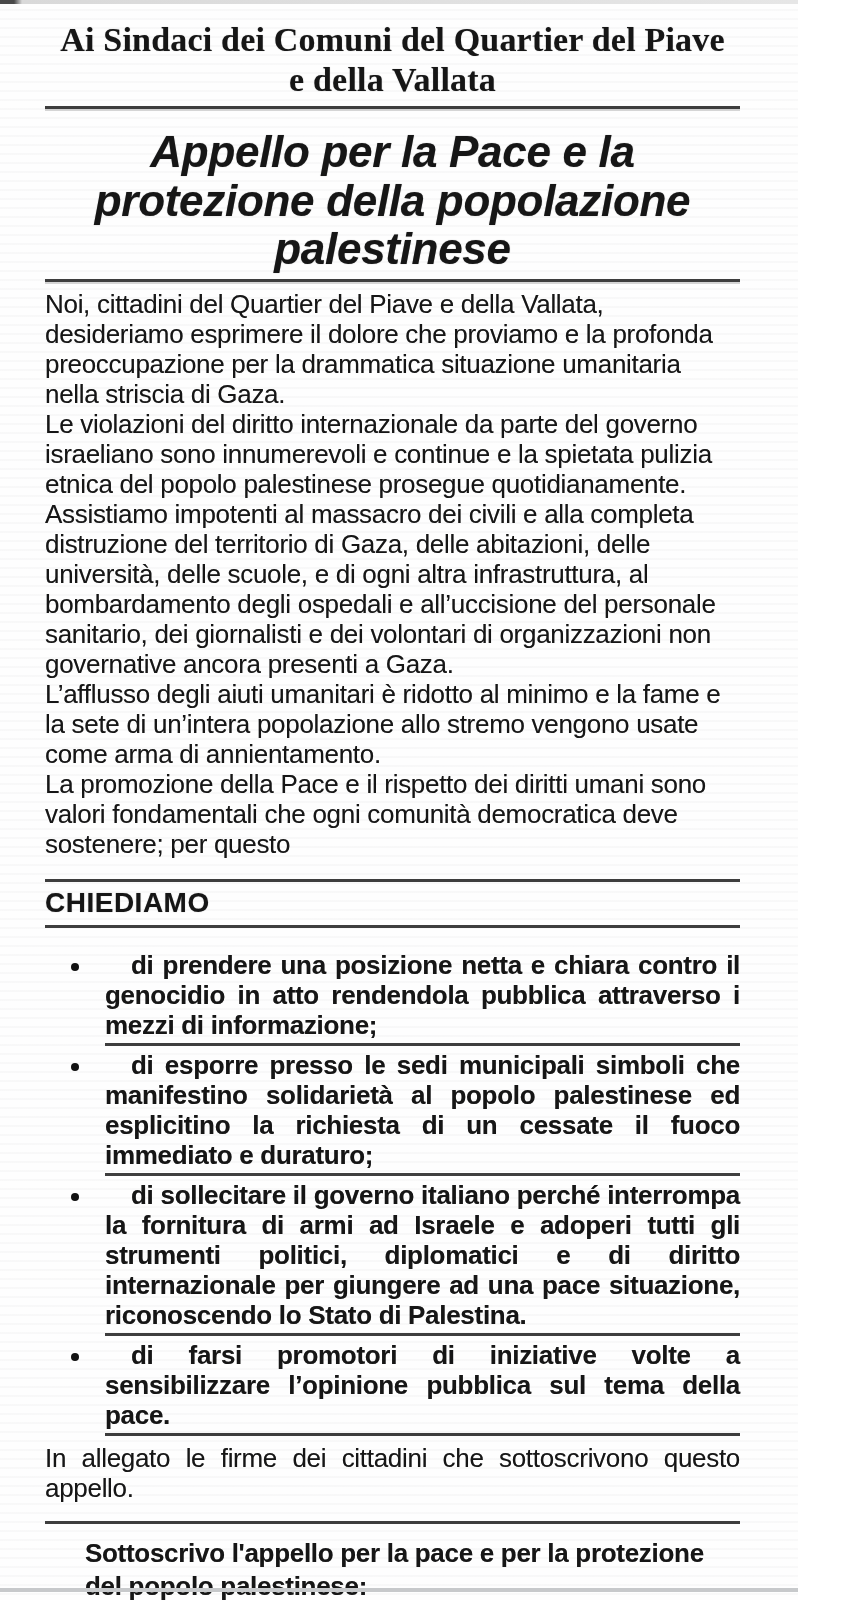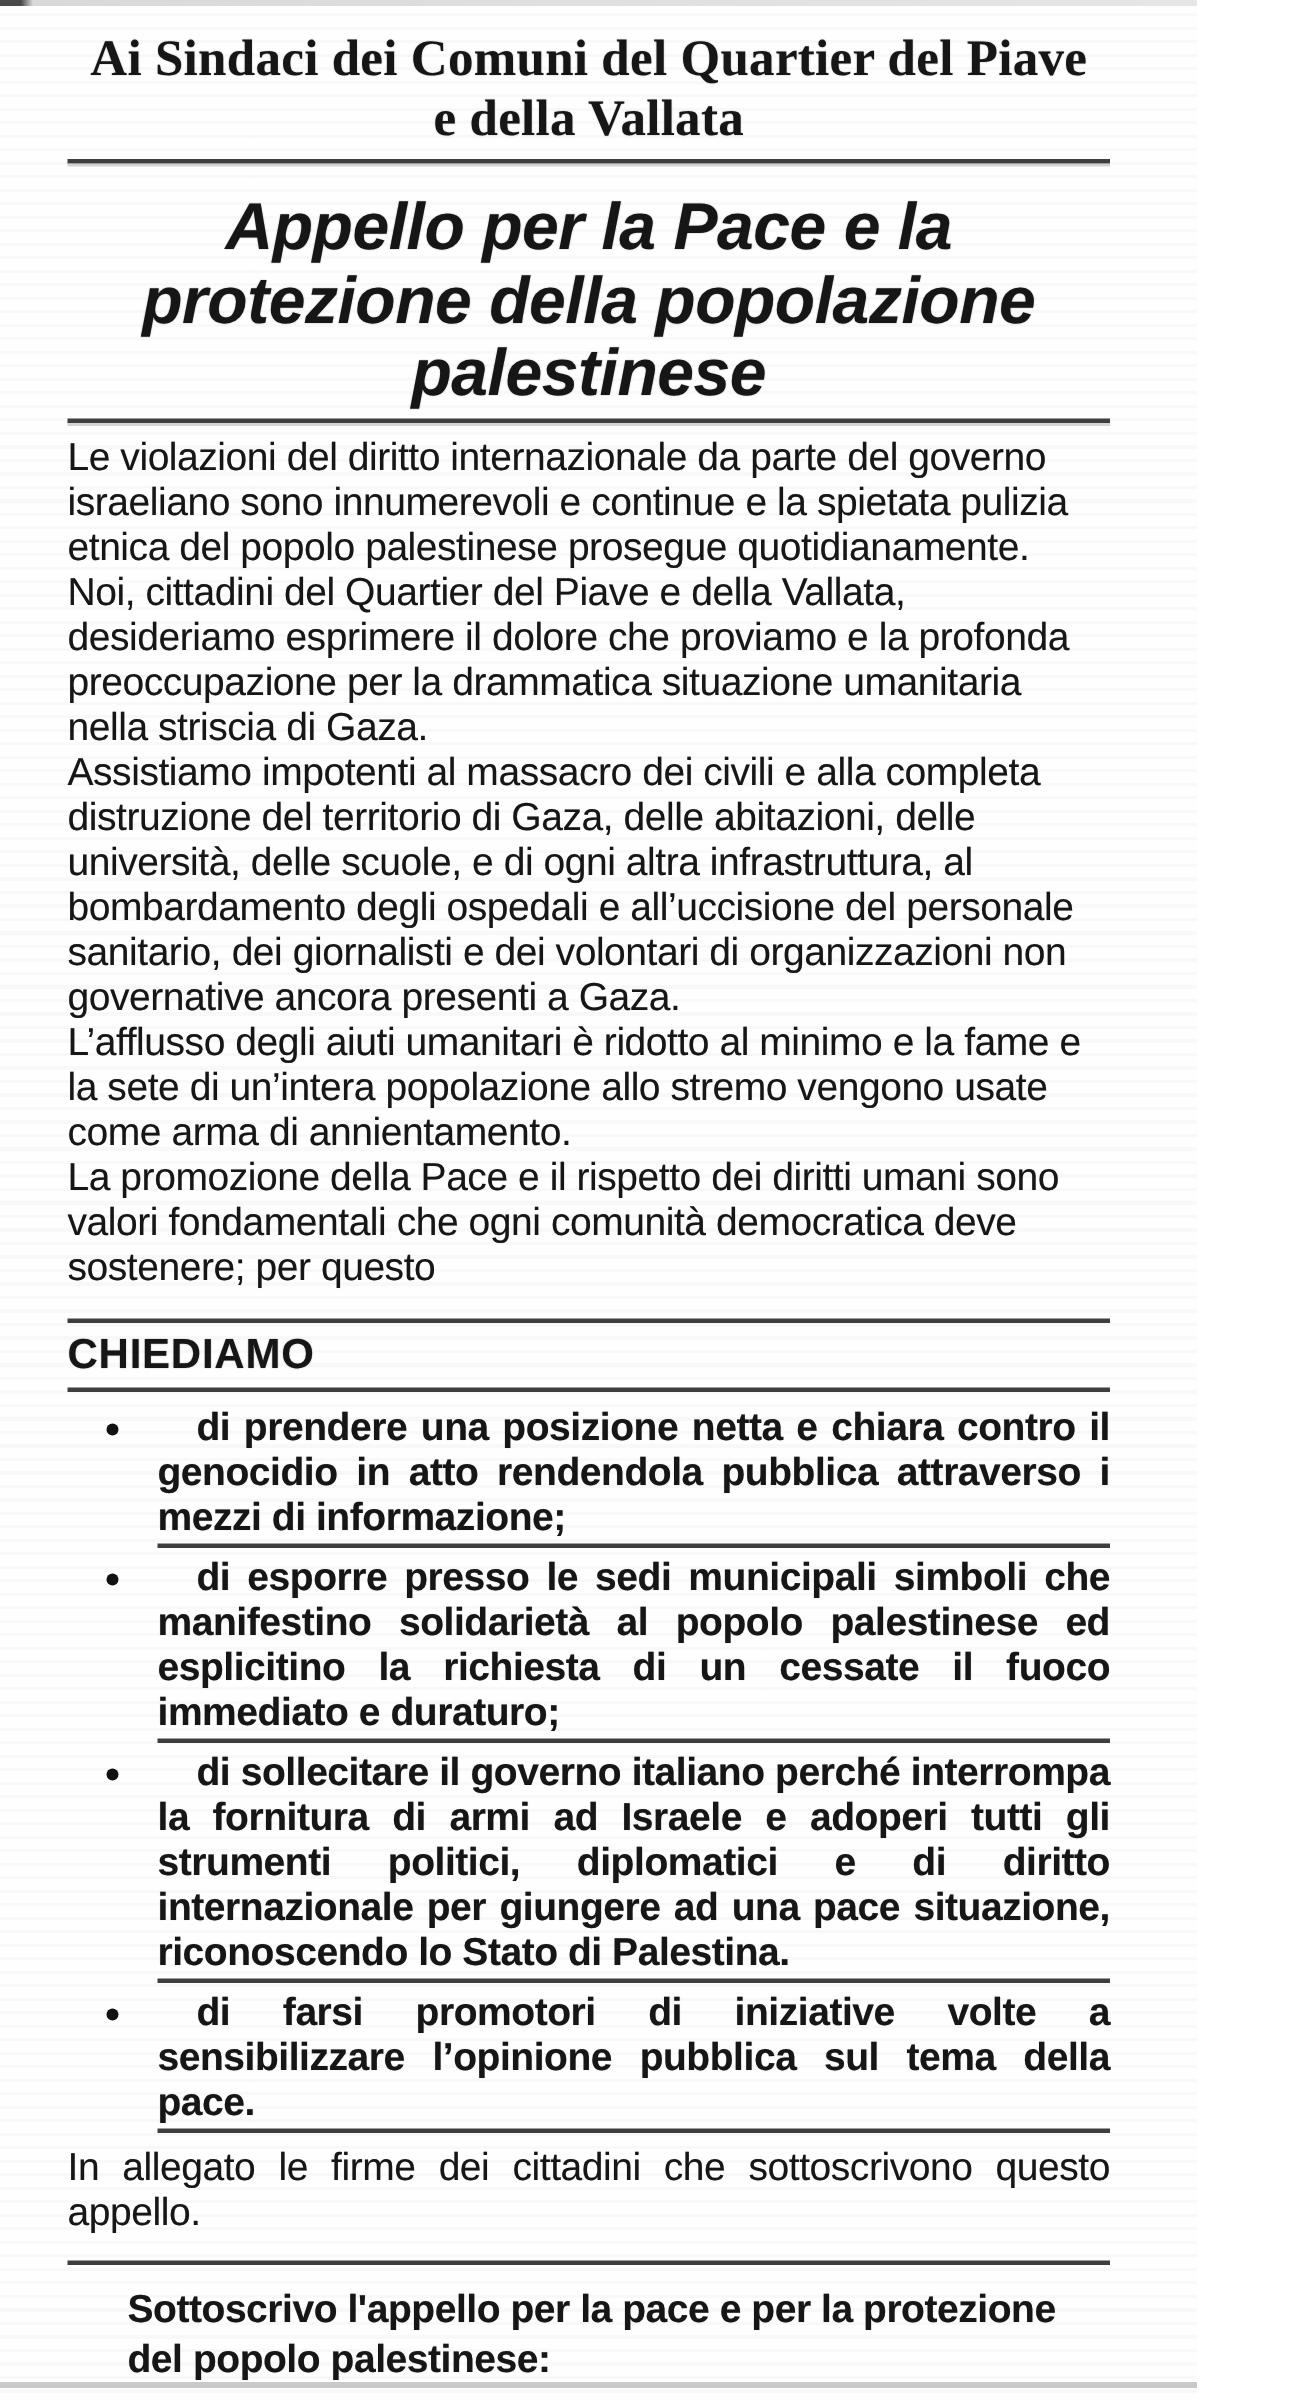--- a/index.html
+++ b/index.html
@@ -69,21 +69,21 @@
     border-bottom:3px solid var(--rule);
     text-shadow:0 0 1px rgba(0,0,0,0.4);
   }
   .addressee{
     font-size:26px;line-height:30px;
     letter-spacing:-0.3px;
     padding:4px 0 3px 0;
     border-bottom:3px solid var(--rule);
     text-shadow:0 0 0.5px rgba(0,0,0,0.35);
   }
-  .demands{padding-top:4px;}
+  .demands{padding-top:18px;}
   .demand{display:flex;margin-top:4px;}
   .demand-marker{
     flex:0 0 60px;
     display:flex;justify-content:center;align-items:flex-start;
   }
   .dot{
     width:8px;height:8px;border-radius:50%;
     background:#121212;margin-top:13px;
   }
   .demand-text{
@@ -127,22 +127,22 @@
 
   <div class="content">
 
     <div class="doc-title">Ai Sindaci dei Comuni del Quartier del Piave e della Vallata</div>
     <div class="rule"></div>
 
     <div class="doc-subtitle">Appello per la Pace e la protezione della popolazione palestinese</div>
     <div class="rule"></div>
 
     <div class="body-text">
+      <p>Noi, cittadini del Quartier del Piave e della Vallata, desideriamo esprimere il dolore che proviamo e la profonda preoccupazione per la drammatica situazione umanitaria nella striscia di Gaza.</p>
       <p>Le violazioni del diritto internazionale da parte del governo israeliano sono innumerevoli e continue e la spietata pulizia etnica del popolo palestinese prosegue quotidianamente.</p>
-      <p>Noi, cittadini del Quartier del Piave e della Vallata, desideriamo esprimere il dolore che proviamo e la profonda preoccupazione per la drammatica situazione umanitaria nella striscia di Gaza.</p>
       <p>Assistiamo impotenti al massacro dei civili e alla completa distruzione del territorio di Gaza, delle abitazioni, delle università, delle scuole, e di ogni altra infrastruttura, al bombardamento degli ospedali e all’uccisione del personale sanitario, dei giornalisti e dei volontari di organizzazioni non governative ancora presenti a Gaza.</p>
       <p>L’afflusso degli aiuti umanitari è ridotto al minimo e la fame e la sete di un’intera popolazione allo stremo vengono usate come arma di annientamento.</p>
       <p class="para-last">La promozione della Pace e il rispetto dei diritti umani sono valori fondamentali che ogni comunità democratica deve sostenere; per questo</p>
     </div>
 
     <div class="section-heading">CHIEDIAMO</div>
 
 
     <div class="demands">
       <div class="demand">

